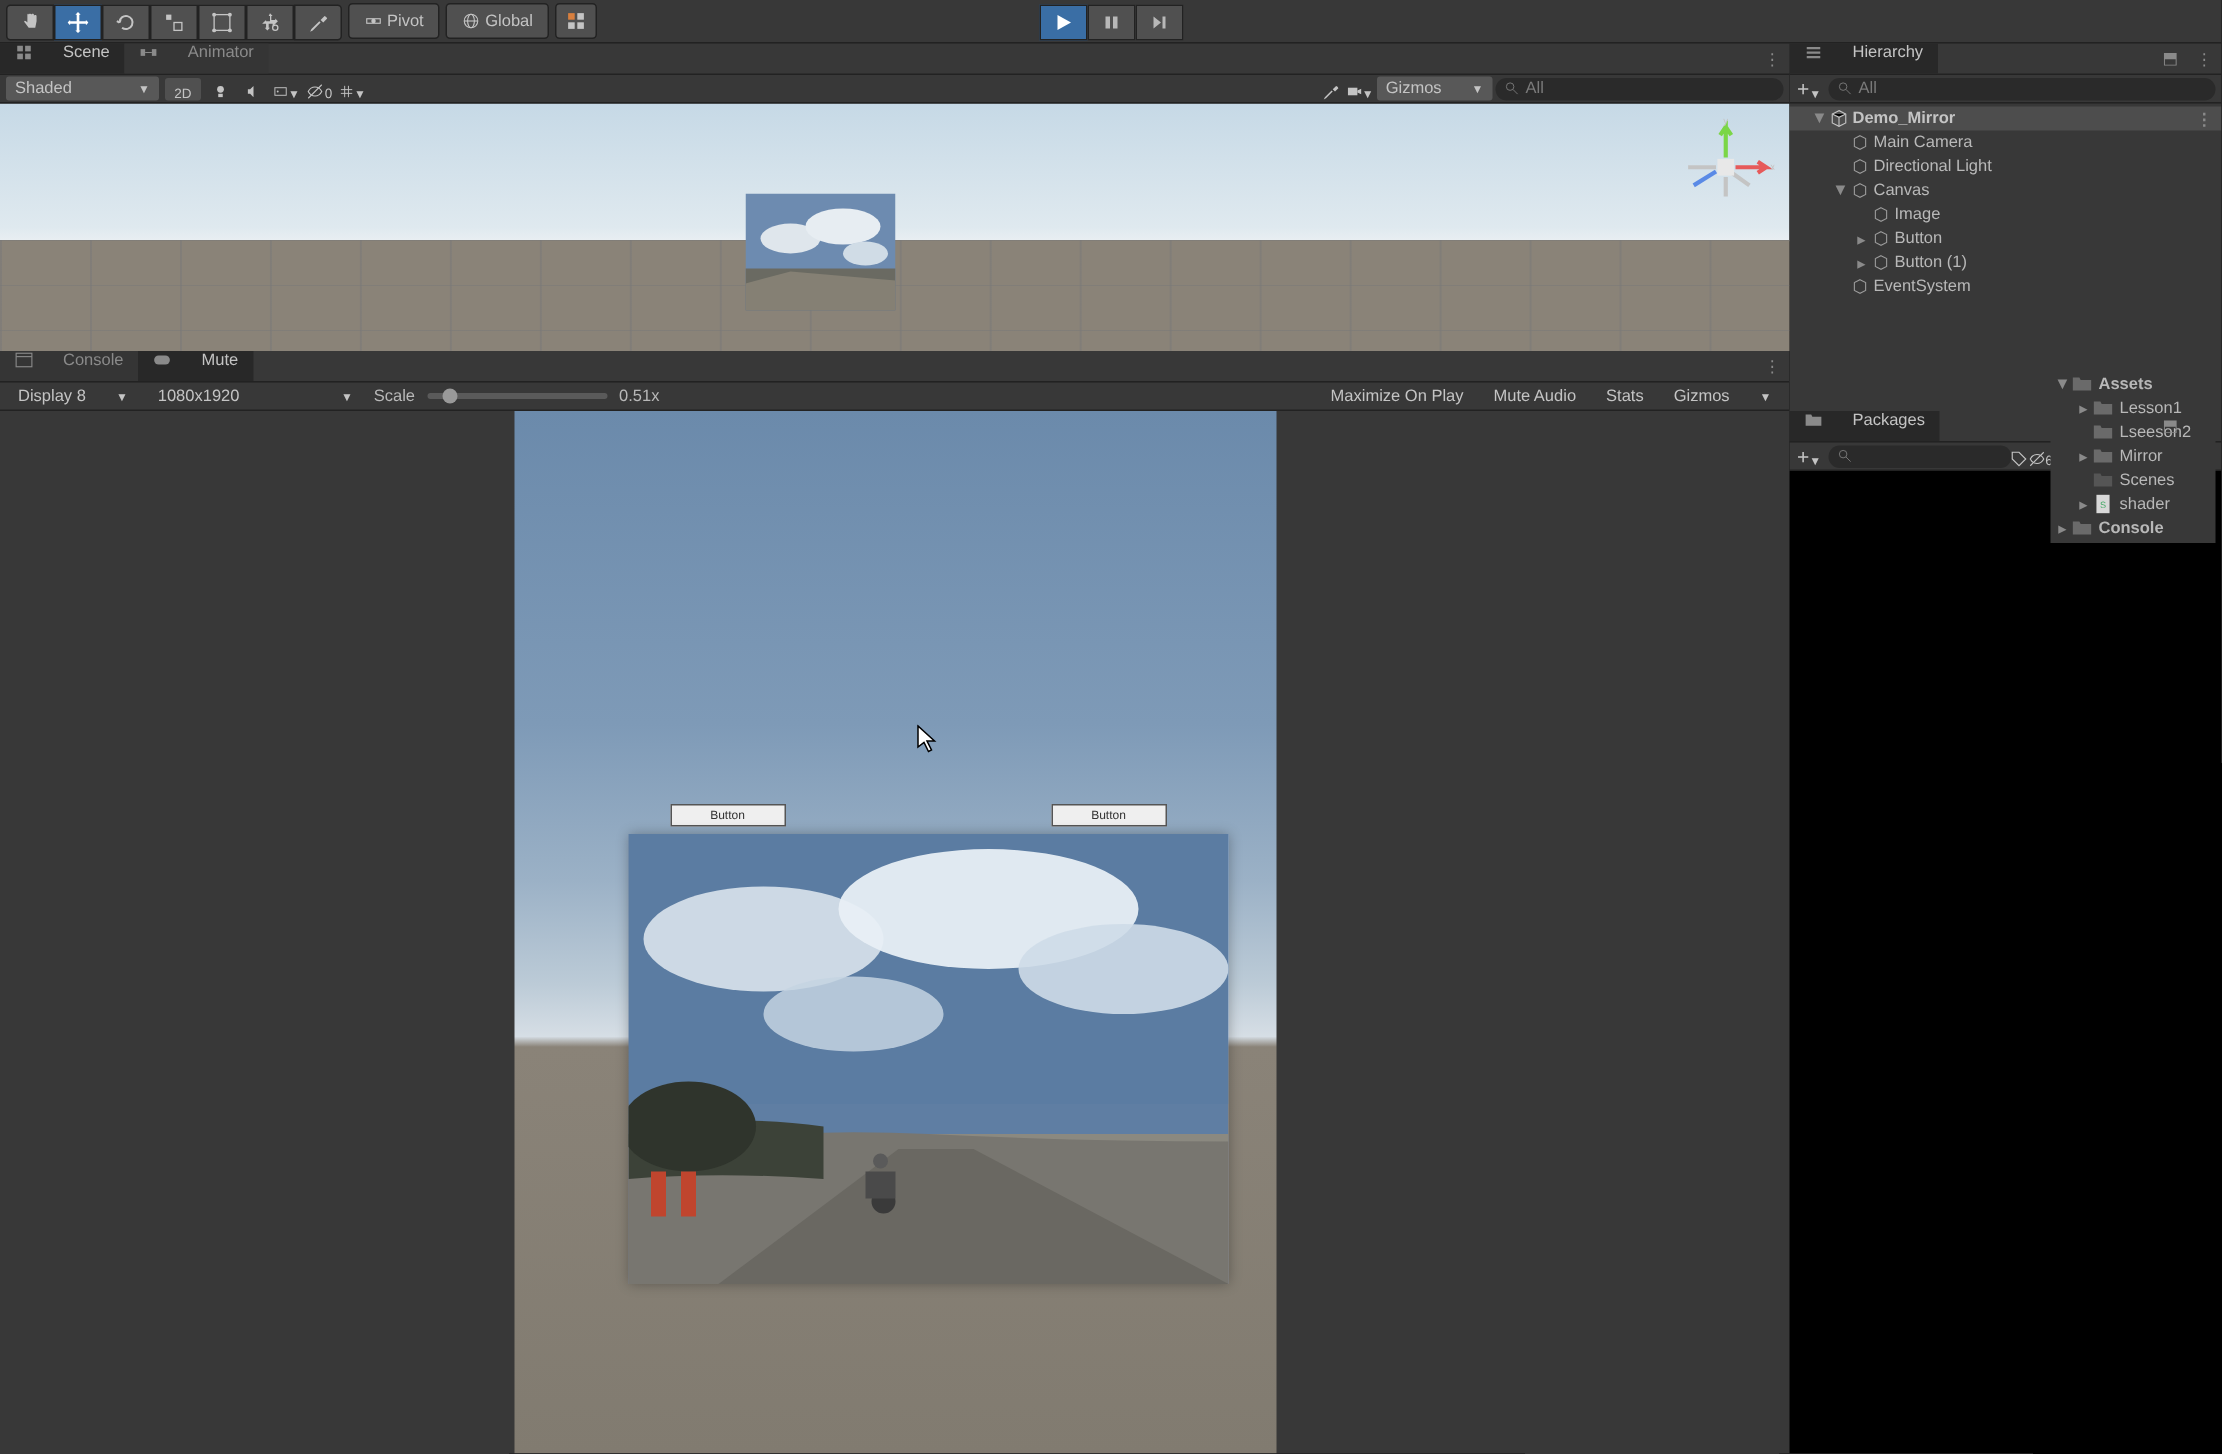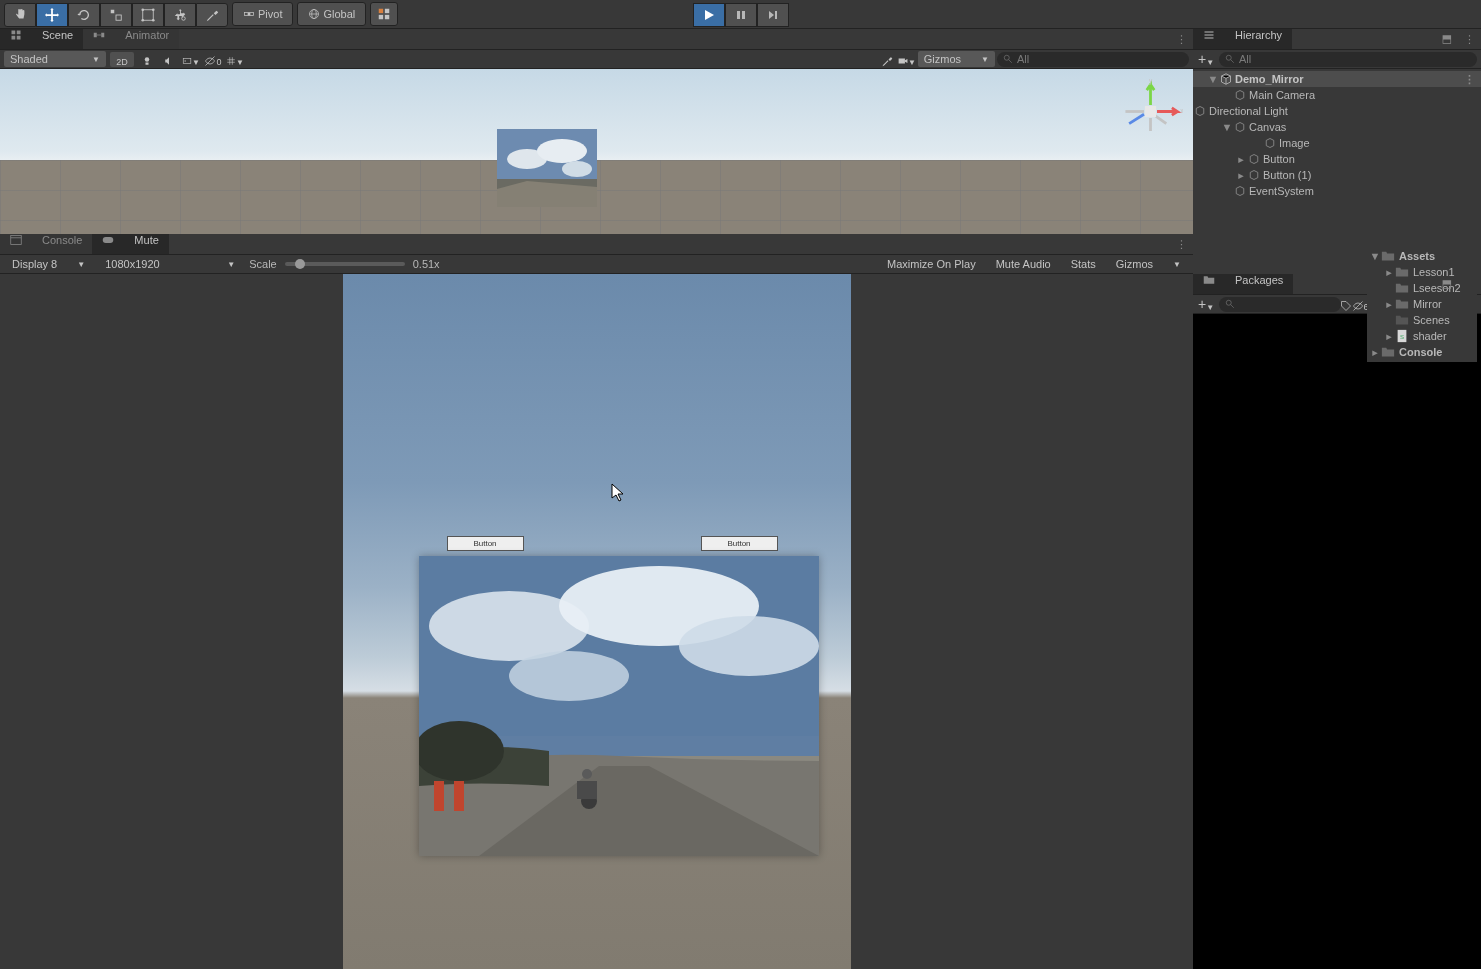--- a/index.html
+++ b/index.html
@@ -384,38 +384,38 @@
               <span class="three-dots">⋮</span>
             </div>
           <div class="tree-row" style="padding-left:40px">
               <span class="cube-icon">
                 <svg width="12" height="12" viewBox="0 0 16 16">
                   <path d="M8 2l5 2.5v7L8 14l-5-2.5v-7z" fill="none" stroke="#9a9a9a"></path>
                 </svg>
               </span>
               <span>Main Camera</span>
             </div>
-          <div class="tree-row" style="">
+          <div class="tree-row" style="padding-left:40px">
               <span class="cube-icon">
                 <svg width="12" height="12" viewBox="0 0 16 16">
                   <path d="M8 2l5 2.5v7L8 14l-5-2.5v-7z" fill="none" stroke="#9a9a9a"></path>
                 </svg>
               </span>
               <span>Directional Light</span>
             </div>
           <div class="tree-row" style="padding-left:28px">
               <span class="foldout">▼</span>
               <span class="cube-icon">
                 <svg width="12" height="12" viewBox="0 0 16 16">
                   <path d="M8 2l5 2.5v7L8 14l-5-2.5v-7z" fill="none" stroke="#9a9a9a"></path>
                 </svg>
               </span>
               <span>Canvas</span>
             </div>
-          <div class="tree-row" style="padding-left:70px">
+          <div class="tree-row" style="padding-left:54px">
               <span class="cube-icon">
                 <svg width="12" height="12" viewBox="0 0 16 16">
                   <path d="M8 2l5 2.5v7L8 14l-5-2.5v-7z" fill="none" stroke="#9a9a9a"></path>
                 </svg>
               </span>
               <span>Image</span>
             </div>
           <div class="tree-row" style="padding-left:42px">
               <span class="foldout">▸</span>
               <span class="cube-icon">

